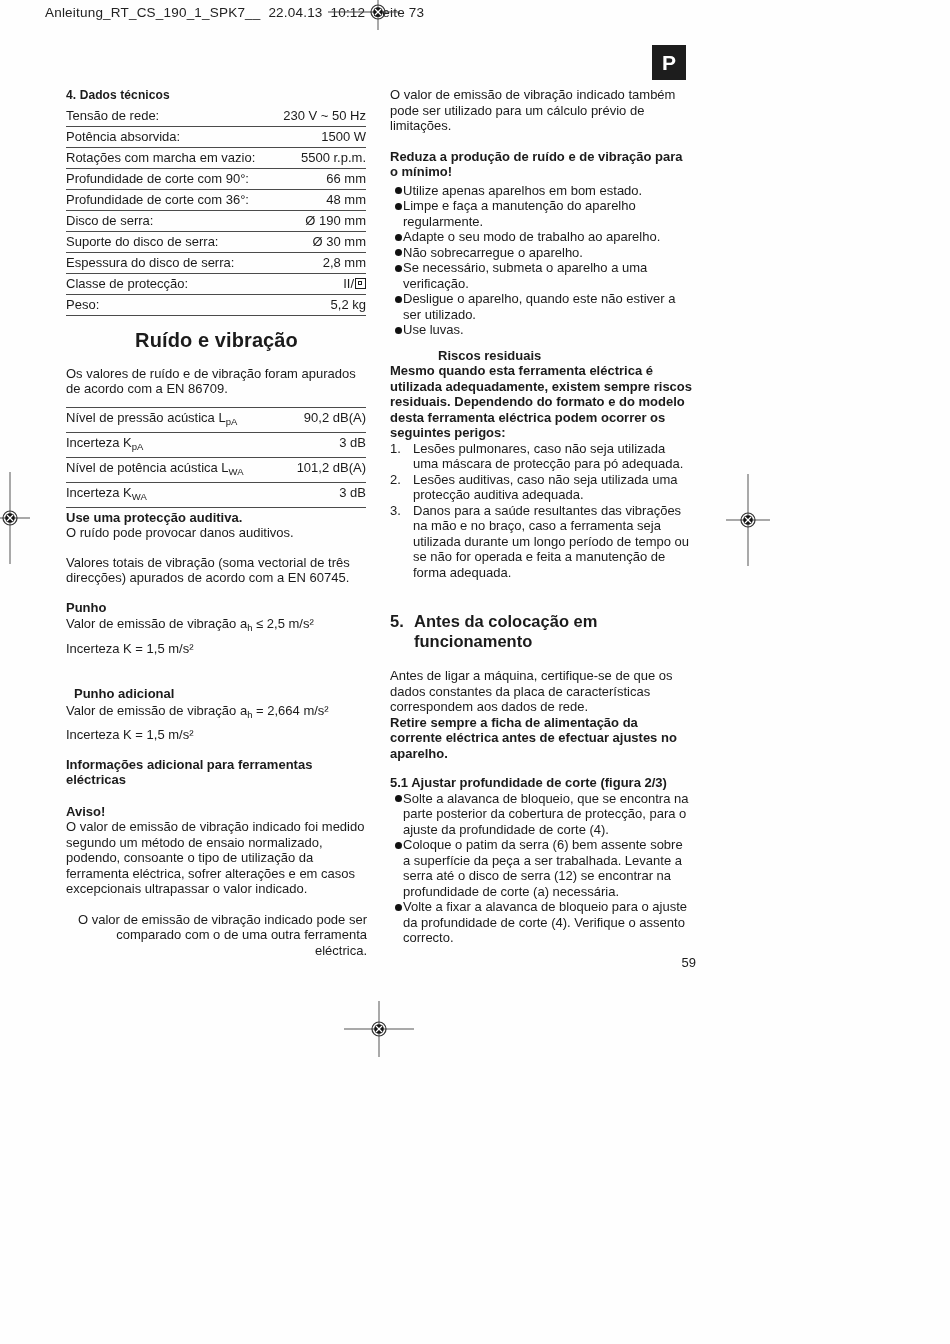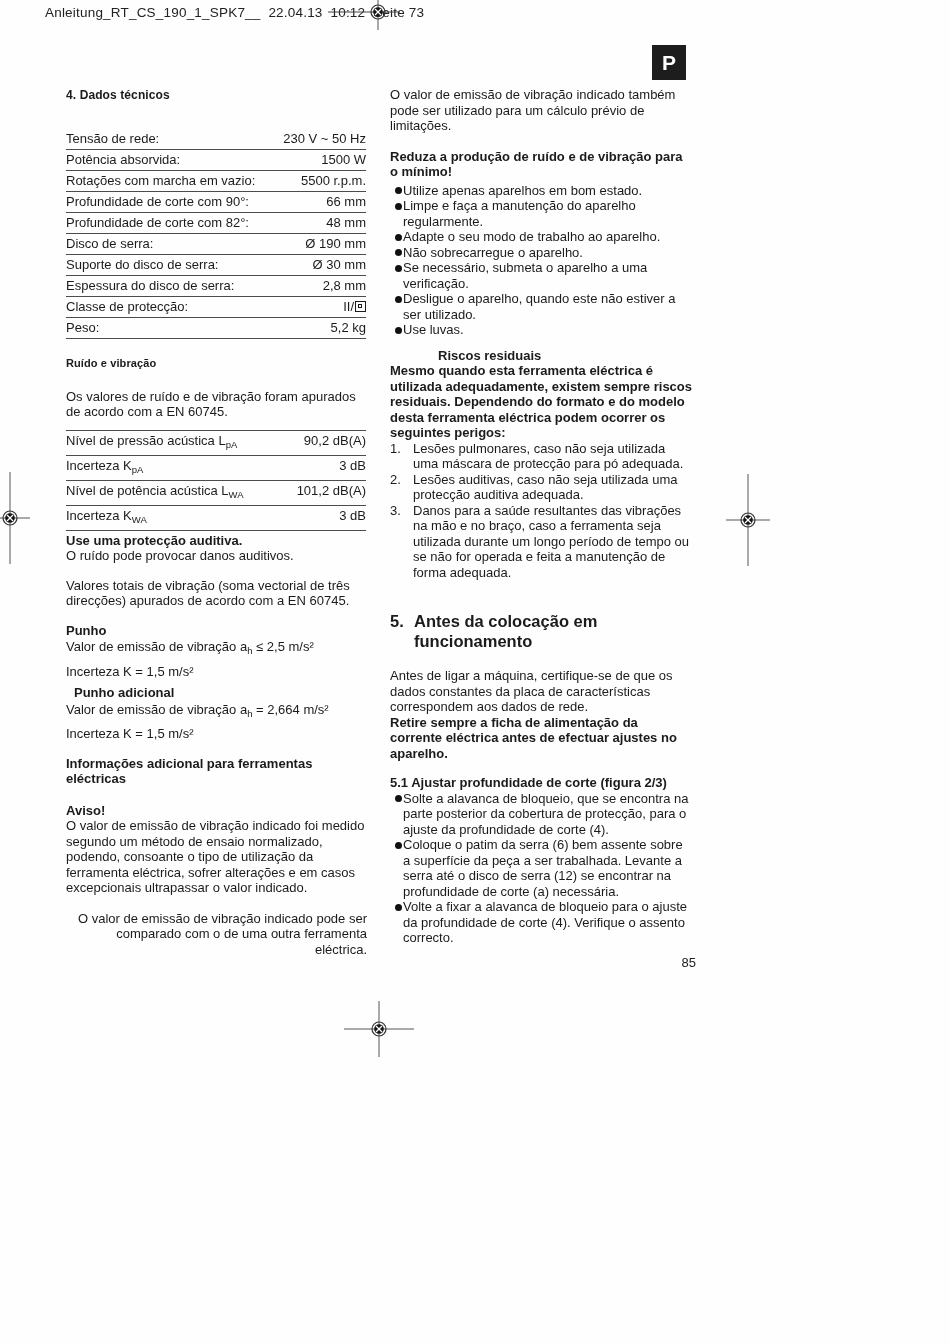--- a/index.html
+++ b/index.html
@@ -100,39 +100,39 @@
     <circle cx="35" cy="28" r="7" fill="none" stroke="#333" stroke-width="1.2"></circle>
     <circle cx="35" cy="28" r="4.8" fill="#151515"></circle>
     <line x1="32" y1="25" x2="38" y2="31" stroke="#fff" stroke-width="1.3"></line>
     <line x1="32" y1="31" x2="38" y2="25" stroke="#fff" stroke-width="1.3"></line>
   </svg>
 
   <div class="col col-left">
 
     <h1 class="sec">4. Dados técnicos</h1>
 
-    <div class="ttable" style="margin-top:23px;">
+    <div class="ttable" style="">
       <div class="trow">
         <span class="tl">Tensão de rede:</span>
         <span class="tv">230 V ~ 50 Hz</span>
       </div>
       <div class="trow">
         <span class="tl">Potência absorvida:</span>
         <span class="tv">1500 W</span>
       </div>
       <div class="trow">
         <span class="tl">Rotações com marcha em vazio:</span>
         <span class="tv">5500 r.p.m.</span>
       </div>
       <div class="trow">
         <span class="tl">Profundidade de corte com 90°:</span>
         <span class="tv">66 mm</span>
       </div>
       <div class="trow">
-        <span class="tl">Profundidade de corte com 82°:</span>
+        <span class="tl">Profundidade de corte com 36°:</span>
         <span class="tv">48 mm</span>
       </div>
       <div class="trow">
         <span class="tl">Disco de serra:</span>
         <span class="tv">Ø 190 mm</span>
       </div>
       <div class="trow">
         <span class="tl">Suporte do disco de serra:</span>
         <span class="tv">Ø 30 mm</span>
       </div>
@@ -143,23 +143,23 @@
       <div class="trow">
         <span class="tl">Classe de protecção:</span>
         <span class="tv"><span>II/</span><span class="sq-icon"><span class="sq-inner"></span></span></span>
       </div>
       <div class="trow">
         <span class="tl">Peso:</span>
         <span class="tv">5,2 kg</span>
       </div>
     </div>
 
-    <h1 class="sec" style="margin-top:14px; font-size:11px;">Ruído e vibração</h1>
-
-    <p class="body" style="margin-top:16px;">Os valores de ruído e de vibração foram apurados de acordo com a EN 60745.</p>
+    <h1 class="sec" style="margin-top:14px; font-size:20px;text-align:center;">Ruído e vibração</h1>
+
+    <p class="body" style="margin-top:16px;">Os valores de ruído e de vibração foram apurados de acordo com a EN 86709.</p>
 
     <div class="ttable ntable" style="margin-top:10px;">
       <div class="trow">
         <span class="tl"><span>Nível de pressão acústica L</span><sub class="subsc">pA</sub></span>
         <span class="tv">90,2 dB(A)</span>
       </div>
       <div class="trow">
         <span class="tl"><span>Incerteza K</span><sub class="subsc">pA</sub></span>
         <span class="tv">3 dB</span>
       </div>
@@ -175,21 +175,21 @@
 
     <p class="body bold" style="margin-top:2px;">Use uma protecção auditiva.</p>
     <p class="body">O ruído pode provocar danos auditivos.</p>
 
     <p class="body" style="margin-top:14px;">Valores totais de vibração (soma vectorial de três direcções) apurados de acordo com a EN 60745.</p>
 
     <h2 class="sub" style="margin-top:14px;">Punho</h2>
     <p class="body" style="margin-top:1px;"><span>Valor de emissão de vibração a</span><sub class="subsc">h</sub><span> ≤ 2,5 m/s²</span></p>
     <p class="body" style="margin-top:5px;">Incerteza K = 1,5 m/s²</p>
 
-    <h2 class="sub" style="margin-top:6px;padding-left:8px;">Punho adicional</h2>
+    <h2 class="sub" style="margin-top:30px;padding-left:8px;">Punho adicional</h2>
     <p class="body" style="margin-top:1px;"><span>Valor de emissão de vibração a</span><sub class="subsc">h</sub><span> = 2,664 m/s²</span></p>
     <p class="body" style="margin-top:5px;">Incerteza K = 1,5 m/s²</p>
 
     <h2 class="sub" style="margin-top:14px;">Informações adicional para ferramentas eléctricas</h2>
 
     <h2 class="sub" style="margin-top:16px;">Aviso!</h2>
     <p class="body">O valor de emissão de vibração indicado foi medido segundo um método de ensaio normalizado, podendo, consoante o tipo de utilização da ferramenta eléctrica, sofrer alterações e em casos excepcionais ultrapassar o valor indicado.</p>
     <p class="body" style="margin-top:15px;text-align:right;">O valor de emissão de vibração indicado pode ser comparado com o de uma outra ferramenta eléctrica.</p>
 
   </div>
@@ -268,15 +268,15 @@
         <span class="btext">Coloque o patim da serra (6) bem assente sobre a superfície da peça a ser trabalhada. Levante a serra até o disco de serra (12) se encontrar na profundidade de corte (a) necessária.</span>
       </div>
       <div class="bitem">
         <span class="bullet"></span>
         <span class="btext">Volte a fixar a alavanca de bloqueio para o ajuste da profundidade de corte (4). Verifique o assento correcto.</span>
       </div>
     </div>
 
   </div>
 
-  <div class="page-number">85</div>
+  <div class="page-number">59</div>
 
 </div>
 
 </body></html>

